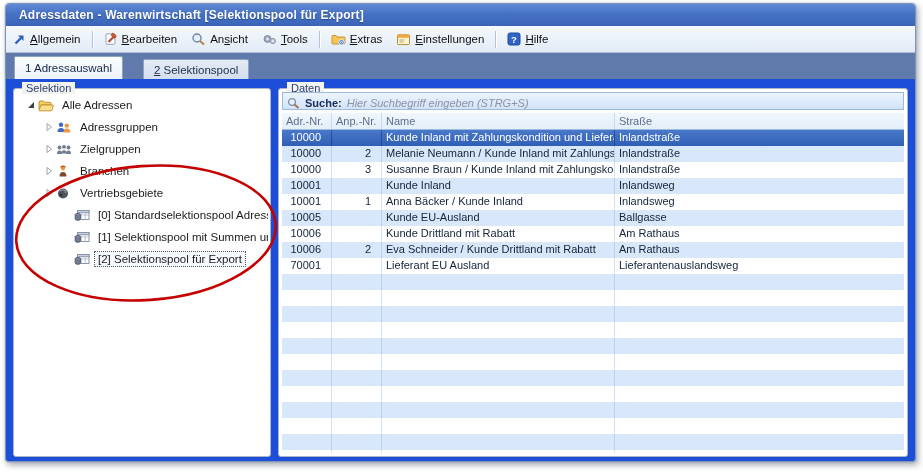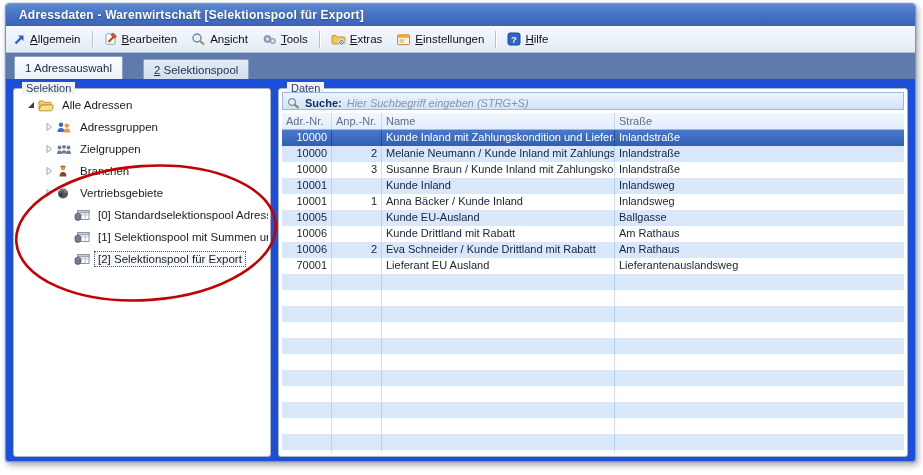--- a/index.html
+++ b/index.html
@@ -80,21 +80,21 @@
   .th:last-child { border-right: none; }
   .c-adr { width: 50px; flex: 0 0 50px; }
   .c-anp { width: 50px; flex: 0 0 50px; }
   .c-name { width: 233px; flex: 0 0 233px; overflow: hidden; white-space: nowrap; }
   .c-str { flex: 1 1 auto; overflow: hidden; white-space: nowrap; }
 
   .trow { height: 16px; display: flex; color: #14223c; background: #ffffff; }
   .trow.alt { background: #d9e7fa; }
   .trow .td { padding: 1px 4px; border-right: 1px solid rgba(150,183,226,.45); }
   .trow .td:last-child { border-right: none; }
-  .td.num { text-align: right; padding-right: 4px; }
+  .td.num { text-align: right; padding-right: 10px; }
   .trow.selected { background: linear-gradient(#4a79ca, #2f5fb6); color: #ffffff; }
   .trow.selected .td { border-right-color: rgba(10,35,90,.45); }
 
   u { text-decoration: underline; }
 </style>
 </head>
 <body>
 
 <div class="window">
 

